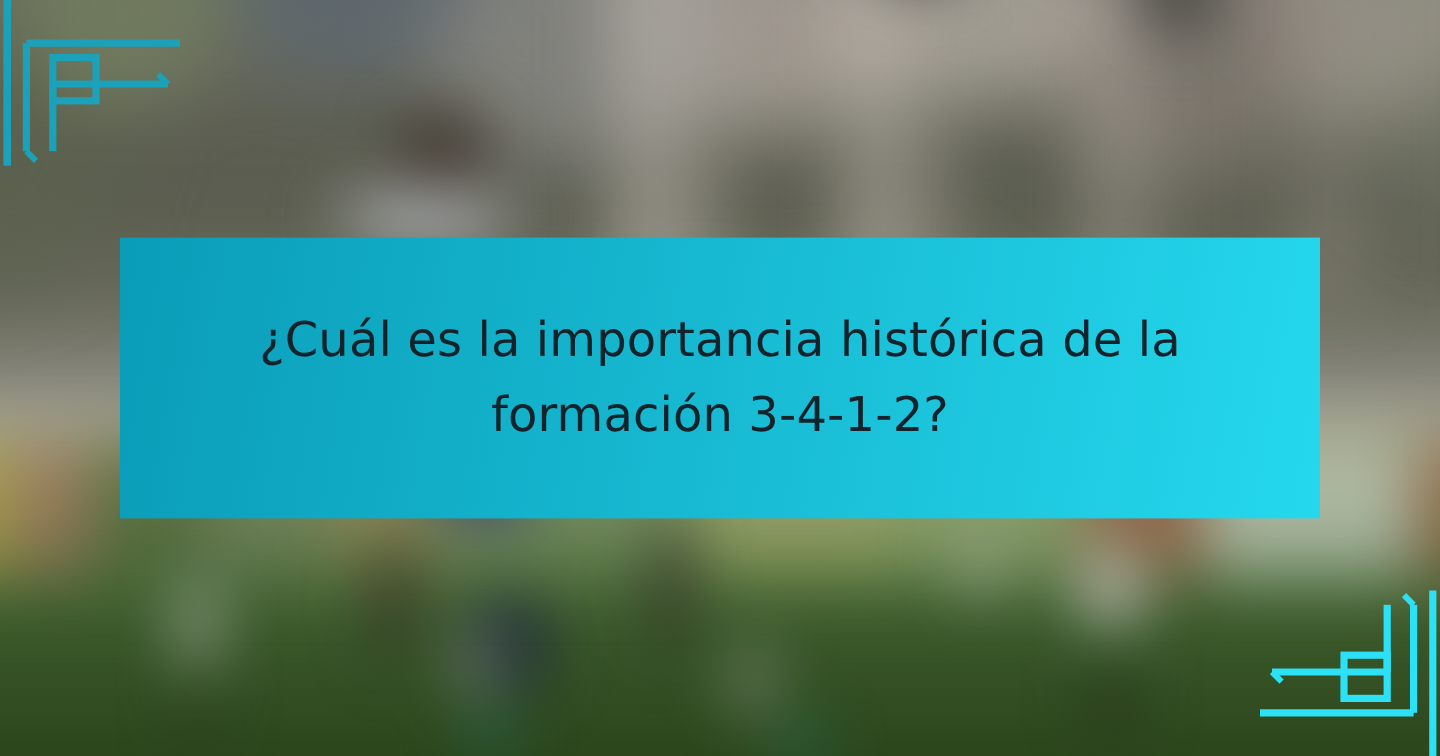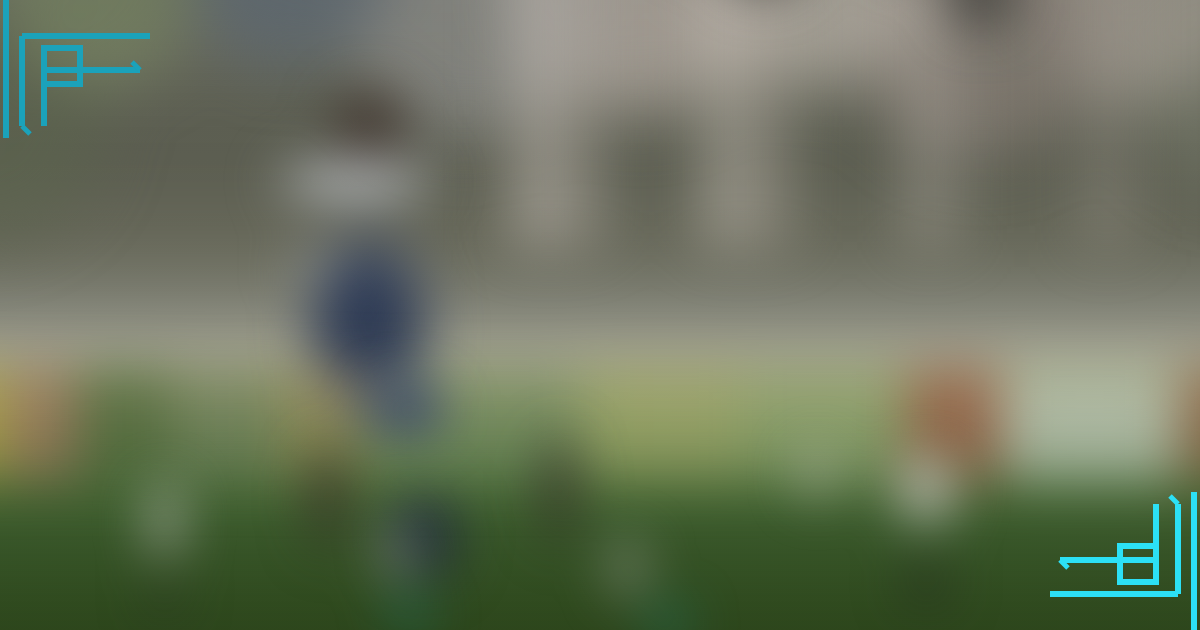--- a/index.html
+++ b/index.html
@@ -236,14 +236,17 @@
         <path d="M44 70 L44 126" stroke="#2ce0f5"></path>
         <rect x="44" y="48" width="36" height="36" stroke="#2ce0f5"></rect>
       </g>
       <g fill="none" stroke="#2ce0f5" stroke-width="5">
         <path d="M22 126 L30 134" stroke="#2ce0f5"></path>
         <path d="M140 70 L132 62" stroke="#2ce0f5"></path>
       </g>
     </svg>
   </div>
 
+  <div id="banner" style="background: linear-gradient(100deg, rgb(10, 156, 184) 0%, rgb(37, 216, 237) 100%);">
+    <h1 id="banner-title" style="color: rgb(18, 35, 43);">¿Cuál es la importancia histórica de la formación 3-4-1-2?</h1>
+  </div>
 
 </div>
 
 </body></html>

